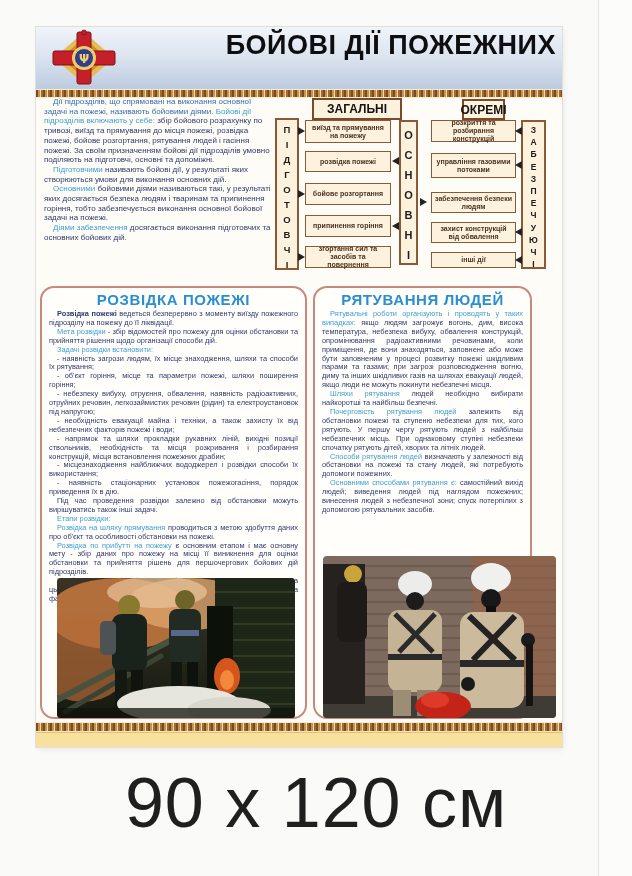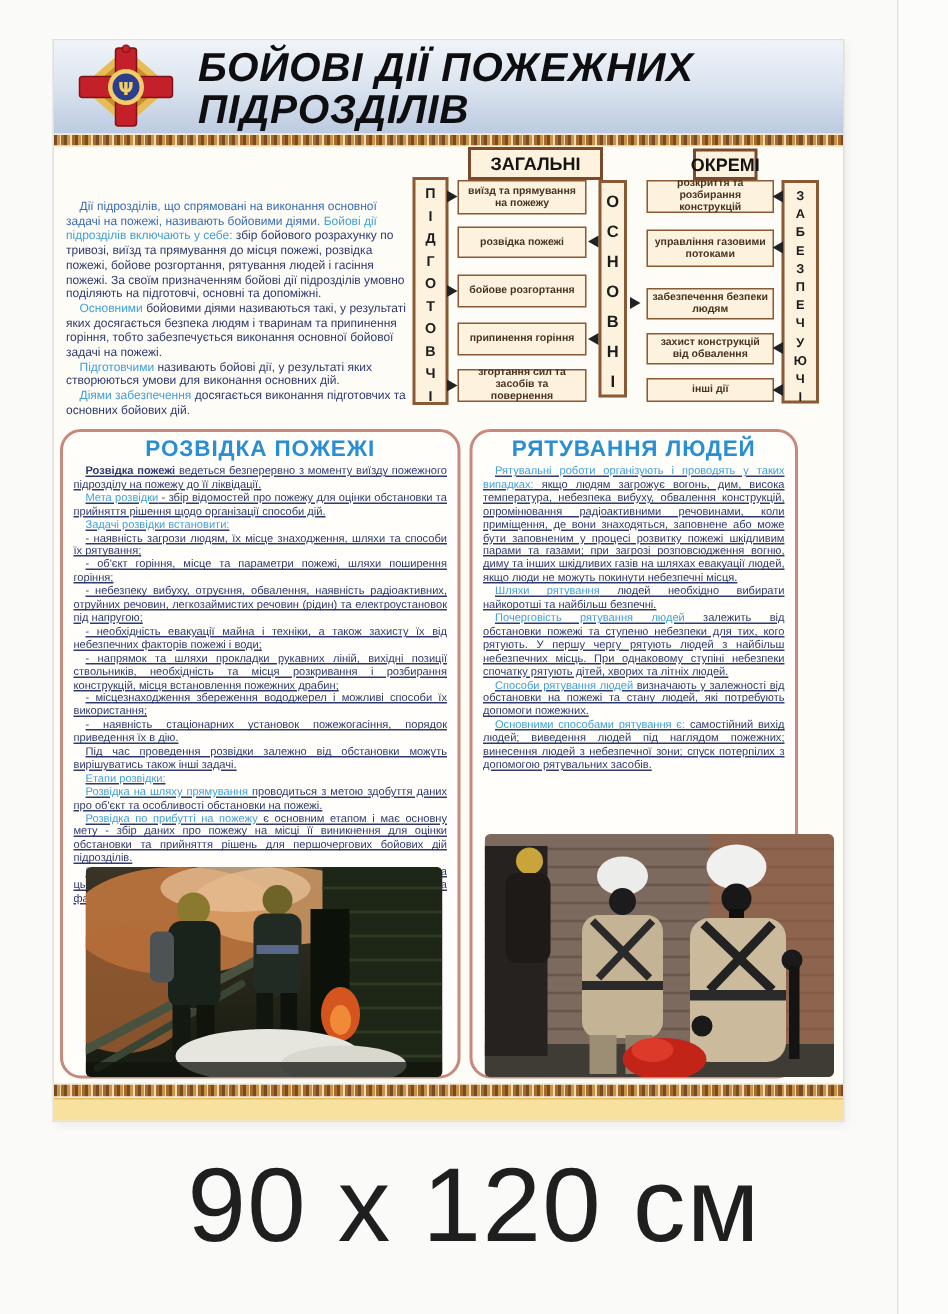--- a/index.html
+++ b/index.html
@@ -4,31 +4,31 @@
 <style>
   * { margin:0; padding:0; box-sizing:border-box; }
   body { background:#ffffff; font-family:"Liberation Sans", sans-serif; }
   .stage { position:relative; width:632px; height:876px; background:#fafaf9; overflow:hidden; }
   .bg-right { position:absolute; left:598px; top:0; width:34px; height:876px; background:#fcfcfb; border-left:1px solid #e7e4df; }
 
   .poster { position:absolute; left:36px; top:27px; width:526px; height:720px; background:#fdfcf7; box-shadow:0 0 0 1px #e2dfd8, 2px 3px 6px rgba(0,0,0,.07); }
 
   .poster-header { position:absolute; left:0; top:0; width:526px; height:62px;
     background:linear-gradient(180deg,#f0f4fa 0%, #dde5f0 45%, #bccbe0 100%); }
-  .title-wrap { position:absolute; left:96px; top:4px; width:424px; text-align:left;
-    font-weight:bold; font-size:27px; line-height:28px; color:#0e0e10; letter-spacing:.5px;font-style:italic; }
+  .title-wrap { position:absolute; left:96px; top:4px; width:424px; text-align:right;
+    font-weight:bold; font-size:27px; line-height:28px; color:#0e0e10; letter-spacing:.5px; }
 
   .deco { position:absolute; left:0; width:526px;
     background:repeating-linear-gradient(90deg,#7a4a22 0 2px,#c89548 2px 4px,#eedcae 4px 5px,#a66a2e 5px 7px);
     border-top:1px solid #f5ead2; border-bottom:1px solid #f5ead2; }
   .deco-top { top:62px; height:9px; }
   .deco-bottom { top:695px; height:10px; }
   .yellow-strip { position:absolute; left:0; top:705px; width:526px; height:15px; background:#f8e19e; border-top:1px solid #e2bd66; }
 
-  .intro { position:absolute; left:8px; top:70px; width:231px; font-size:8px; line-height:9.7px; color:#2e3a6e;margin-top:36px; }
+  .intro { position:absolute; left:8px; top:70px; width:231px; font-size:8px; line-height:9.7px; color:#2e3a6e; }
   .intro p { margin:0; text-indent:9px; }
 
   .s-hl { color:#41a0d8; }
   .s-b  { font-weight:bold; }
   .s-b2 { color:#3a6cb4; }
 
   .hdrbox { position:absolute; background:#fcf2dd; border:2px solid #7a4a2a; color:#141414;
     font-weight:bold; font-size:12px; display:flex; align-items:center; justify-content:center; }
   .fbox { position:absolute; background:#fcf2dd; border:1px solid #8a5a36; color:#4a3220;
     font-weight:bold; font-size:7px; line-height:8px; text-align:center;
@@ -41,21 +41,21 @@
 
   .arr { position:absolute; width:0; height:0; border-top:4px solid transparent; border-bottom:4px solid transparent; }
   .arr-r { border-left:7px solid #222; }
   .arr-l { border-right:7px solid #222; }
 
   .panel { position:absolute; top:259px; height:433px; background:#fffefb; border:2px solid #c6897c; border-radius:14px; overflow:hidden; }
   .panel-left  { left:4px;   width:267px; }
   .panel-right { left:277px; width:219px; }
   .panel-title { text-align:center; font-weight:bold; font-size:15px; letter-spacing:.6px; color:#2a8fd2; padding-top:3px; }
   .panel-body { padding:2px 7px 0 7px; font-size:7.4px; line-height:8.9px; color:#2e3a6e; text-align:justify; }
-  .panel-body p { margin:0; text-indent:8px;text-decoration:underline; }
+  .panel-body p { margin:0; text-indent:8px; }
 
   .photo { position:absolute; border-radius:4px; overflow:hidden; }
   .photo-left  { left:21px;  top:551px; width:238px; height:140px; }
   .photo-right { left:287px; top:529px; width:233px; height:162px; }
 
   .dim-label { position:absolute; left:0; top:763px; width:632px; text-align:center;
     font-size:70px; color:#1f1f1f; letter-spacing:1px; }
 </style>
 </head>
 <body>
@@ -71,29 +71,28 @@
         <polygon points="40,9 63,29 40,49 17,29" fill="#c98f2e"></polygon>
         <rect x="33" y="3" width="14" height="52" rx="2" fill="#c4202a" stroke="#7e1118" stroke-width="1"></rect>
         <rect x="9" y="22" width="62" height="14" rx="2" fill="#c4202a" stroke="#7e1118" stroke-width="1"></rect>
         <circle cx="40" cy="29" r="12" fill="#f3cd6b"></circle>
         <circle cx="40" cy="29" r="9.5" fill="#2b3f8c" stroke="#f3cd6b" stroke-width="1"></circle>
         <text x="40" y="34" text-anchor="middle" font-size="12" font-weight="bold" fill="#f3cd6b" font-family="DejaVu Sans, sans-serif">Ψ</text>
         <circle cx="40" cy="3.5" r="2.5" fill="#c4202a" stroke="#7e1118" stroke-width="0.8"></circle>
       </svg>
       <div class="title-wrap">
         <div>БОЙОВІ ДІЇ ПОЖЕЖНИХ</div>
-        <div>ПІДРОЗДІЛІВ</div>
       </div>
     </div>
     <div class="deco deco-top"></div>
 
     <div class="intro">
         <p><span class="s-b2">Дії підрозділів, що спрямовані на виконання основної задачі на пожежі, називають бойовими діями.</span><span class="s-hl"> Бойові дії підрозділів включають у себе:</span><span> збір бойового розрахунку по тривозі, виїзд та прямування до місця пожежі, розвідка пожежі, бойове розгортання, рятування людей і гасіння пожежі. За своїм призначенням бойові дії підрозділів умовно поділяють на підготовчі, основні та допоміжні.</span></p>
+        <p><span class="s-hl">Підготовчими</span><span> називають бойові дії, у результаті яких створюються умови для виконання основних дій.</span></p>
         <p><span class="s-hl">Основними</span><span> бойовими діями називаються такі, у результаті яких досягається безпека людям і тваринам та припинення горіння, тобто забезпечується виконання основної бойової задачі на пожежі.</span></p>
-        <p><span class="s-hl">Підготовчими</span><span> називають бойові дії, у результаті яких створюються умови для виконання основних дій.</span></p>
         <p><span class="s-hl">Діями забезпечення</span><span> досягається виконання підготовчих та основних бойових дій.</span></p>
       </div>
 
     <div class="hdrbox" style="left:276px;top:71px;width:90px;height:22px;">ЗАГАЛЬНІ</div>
     <div class="hdrbox" style="left:426px;top:72px;width:43px;height:21px;">ОКРЕМІ</div>
 
     <div class="vbox prep" style="left:239px;top:91px;width:24px;height:152px;">П
 І
 Д
 Г
@@ -150,21 +149,21 @@
       <div class="panel-title">РОЗВІДКА ПОЖЕЖІ</div>
       <div class="panel-body">
           <p><span class="s-b">Розвідка пожежі</span><span> ведеться безперервно з моменту виїзду пожежного підрозділу на пожежу до її ліквідації.</span></p>
           <p><span class="s-hl">Мета розвідки</span><span> - збір відомостей про пожежу для оцінки обстановки та прийняття рішення щодо організації способи дій.</span></p>
           <p><span class="s-hl">Задачі розвідки встановити:</span></p>
           <p><span>- наявність загрози людям, їх місце знаходження, шляхи та способи їх рятування;</span></p>
           <p><span>- об'єкт горіння, місце та параметри пожежі, шляхи поширення горіння;</span></p>
           <p><span>- небезпеку вибуху, отруєння, обвалення, наявність радіоактивних, отруйних речовин, легкозаймистих речовин (рідин) та електроустановок під напругою;</span></p>
           <p><span>- необхідність евакуації майна і техніки, а також захисту їх від небезпечних факторів пожежі і води;</span></p>
           <p><span>- напрямок та шляхи прокладки рукавних ліній, вихідні позиції ствольників, необхідність та місця розкривання і розбирання конструкцій, місця встановлення пожежних драбин;</span></p>
-          <p><span>- місцезнаходження збереження вододжерел і можливі способи їх використання;</span></p>
+          <p><span>- місцезнаходження найближчих вододжерел і розвідки способи їх використання;</span></p>
           <p><span>- наявність стаціонарних установок пожежогасіння, порядок приведення їх в дію.</span></p>
           <p><span>Під час проведення розвідки залежно від обстановки можуть вирішуватись також інші задачі.</span></p>
           <p><span class="s-hl">Етапи розвідки:</span></p>
           <p><span class="s-hl">Розвідка на шляху прямування</span><span> проводиться з метою здобуття даних про об'єкт та особливості обстановки на пожежі.</span></p>
           <p><span class="s-hl">Розвідка по прибутті на пожежу</span><span> є основним етапом і має основну мету - збір даних про пожежу на місці її виникнення для оцінки обстановки та прийняття рішень для першочергових бойових дій підрозділів.</span></p>
           <p><span class="s-hl">Розвідку у процесі гасіння пожежі</span><span> ще називають коригуючою. Мета цього етапу розвідки - своєчасне виявлення змін в обстановці пожежі та факторів, що її доповнюють, для корегування бойових дій.</span></p>
         </div>
     </div>
 
     <div class="panel panel-right">

